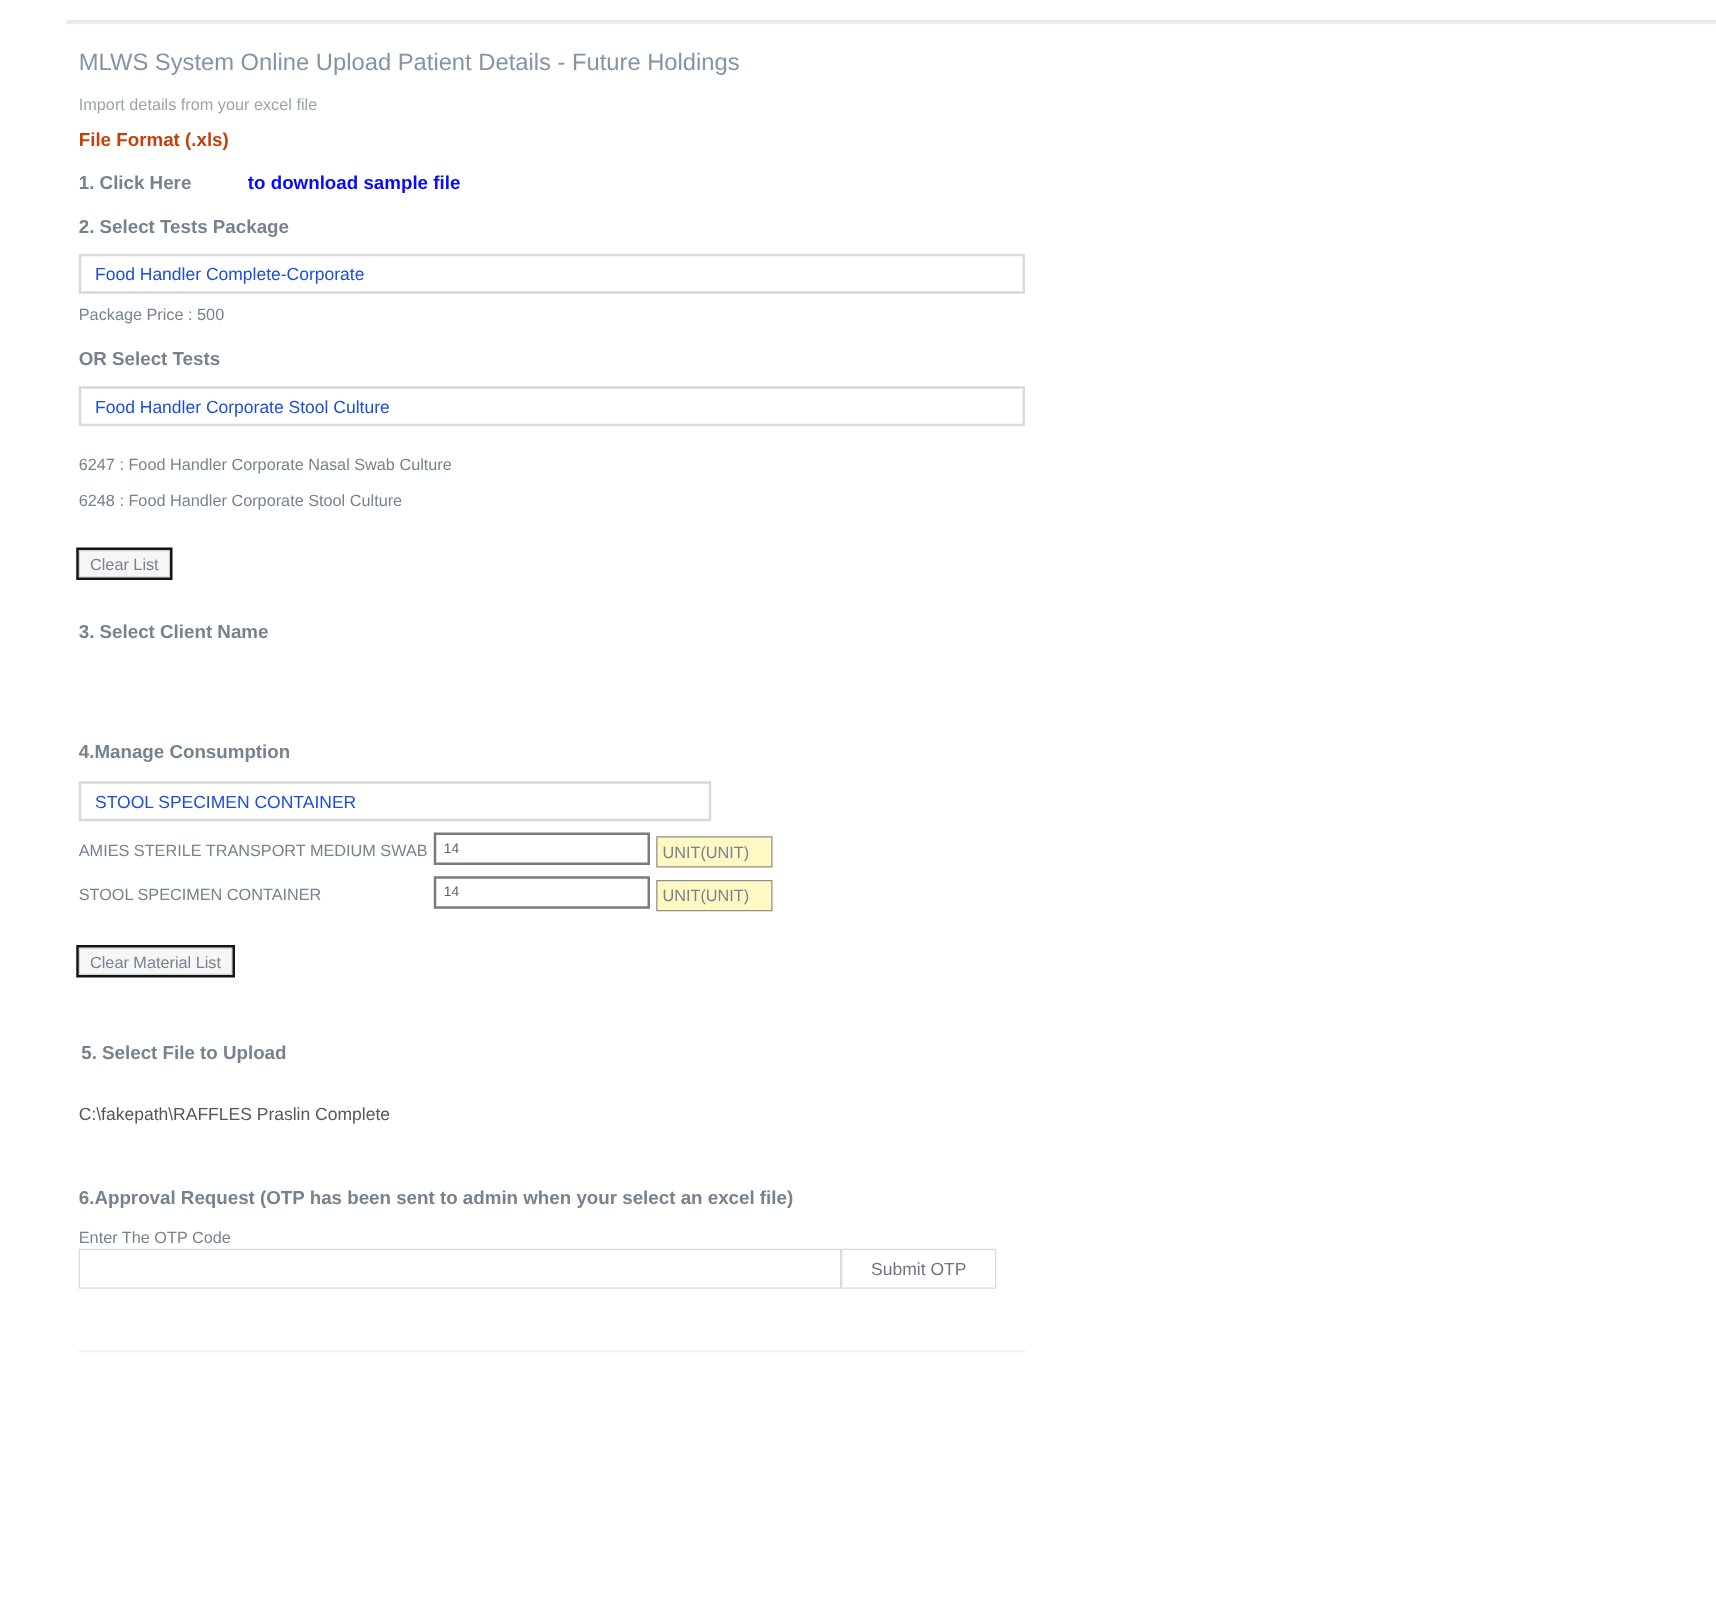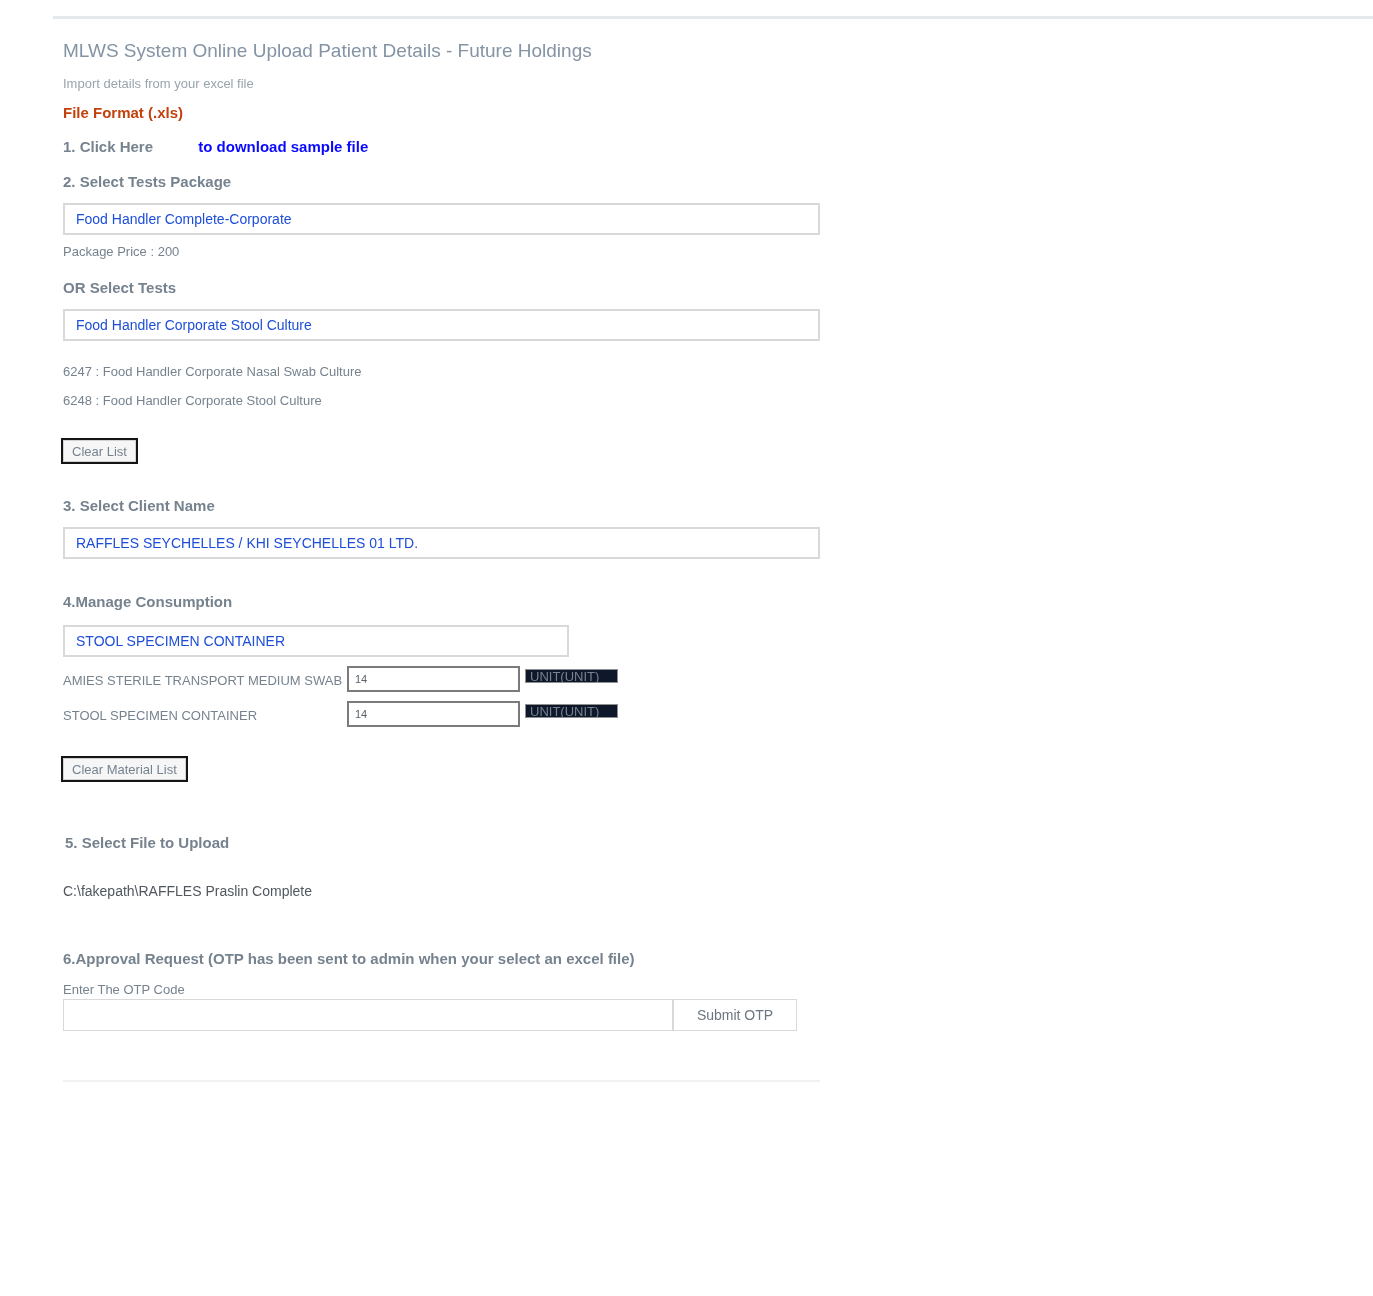--- a/index.html
+++ b/index.html
@@ -65,22 +65,22 @@
   .mat-label-2 { left:63px; top:708px; }
   .qty-input {
     width:173px; height:26px;
     border:2px solid #7b7b7b; background:#fff;
     padding-left:6px; font-family:"Liberation Sans", sans-serif;
     font-size:11px; color:#5a6268;
   }
   .qty-1 { left:347px; top:666px; }
   .qty-2 { left:347px; top:701px; }
   .unit-box {
-    width:93px; height:14px;
-    border:1px solid #8f8f8f; background:#0f172a;
+    width:93px; height:25px;
+    border:1px solid #8f8f8f; background:#fef9c3;
     display:flex; align-items:center; padding-left:4px;
     font-size:13px; color:#76838f; white-space:nowrap; overflow:hidden;
   }
   .unit-1 { left:525px; top:669px; }
   .unit-2 { left:525px; top:704px; }
 
   .file-path {
     left:63px; top:883px; width:250px;
     overflow:hidden; white-space:nowrap;
     font-size:14px; color:#50575e;
@@ -117,34 +117,31 @@
   <div class="abs step1">
     <span>1. Click Here</span>
     <span> </span>
     <a>to download sample file</a>
   </div>
 
   <div class="abs sec-heading h-step2">2. Select Tests Package</div>
   <div class="abs selbox sel-package">
     <span>Food Handler Complete-Corporate</span>
   </div>
-  <div class="abs muted-13 pkg-price">Package Price : 200</div>
+  <div class="abs muted-13 pkg-price">Package Price : 500</div>
 
   <div class="abs sec-heading h-or">OR Select Tests</div>
   <div class="abs selbox sel-tests">
     <span>Food Handler Corporate Stool Culture</span>
   </div>
   <div class="abs muted-13 test-item-1">6247 : Food Handler Corporate Nasal Swab Culture</div>
   <div class="abs muted-13 test-item-2">6248 : Food Handler Corporate Stool Culture</div>
   <button class="abs clear-btn clear-list">Clear List</button>
 
   <div class="abs sec-heading h-step3">3. Select Client Name</div>
-  <div class="abs selbox sel-client">
-    <span>RAFFLES SEYCHELLES / KHI SEYCHELLES 01 LTD.</span>
-  </div>
 
   <div class="abs sec-heading h-step4">4.Manage Consumption</div>
   <div class="abs selbox sel-material">
     <span>STOOL SPECIMEN CONTAINER</span>
   </div>
 
   <div class="abs mat-label mat-label-1">AMIES STERILE TRANSPORT MEDIUM SWAB</div>
   <input class="abs qty-input qty-1" value="14" style="">
   <div class="abs unit-box unit-1">UNIT(UNIT)</div>
 

